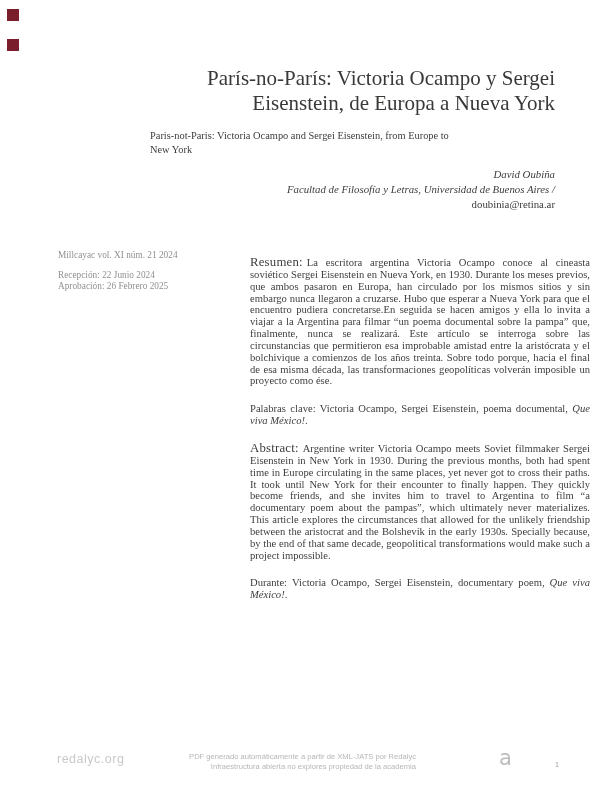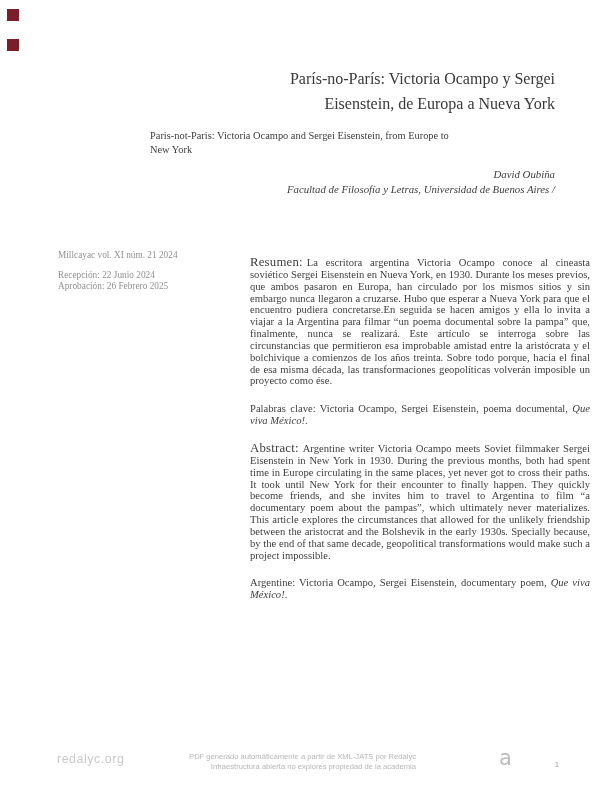--- a/index.html
+++ b/index.html
@@ -8,21 +8,21 @@
     font-family:"Liberation Serif", serif; overflow:hidden;
   }
   
   .mark { position:absolute; left:7px; width:12px; height:12px; }
   .mark-1 { top:9px; }
   .mark-2 { top:39px; }
 
   
   .title-es {
     position:absolute; top:66px; right:57px; left:120px;
-    text-align:right; font-size:16px; line-height:25px;
+    text-align:right; font-size:21px; line-height:25px;
     color:#3a3938; font-weight:normal; margin:0;
   }
   .title-es div { white-space:nowrap; }
   .title-en {
     position:absolute; top:129px; right:57px; left:150px;
     text-align:left; font-size:10.4px; line-height:13.5px;
     color:#3e3c3b; font-weight:normal; margin:0;
   }
   .title-en div { white-space:nowrap; }
   .author-block {
@@ -86,37 +86,38 @@
   </h1>
 
   <h2 class="title-en">
     <div>Paris-not-Paris: Victoria Ocampo and Sergei Eisenstein, from Europe to</div>
     <div>New York</div>
   </h2>
 
   <div class="author-block">
     <div class="it">David Oubiña</div>
     <div class="it">Facultad de Filosofía y Letras, Universidad de Buenos Aires /</div>
+    <div>doubinia@retina.ar</div>
   </div>
 
   <aside class="side">
     <div class="blk">
       <div>Millcayac vol. XI núm. 21 2024</div>
     </div>
     <div class="blk">
       <div>Recepción: 22 Junio 2024</div>
       <div>Aprobación: 26 Febrero 2025</div>
     </div>
   </aside>
 
   <main class="abstracts">
     <p><span class="lead">Resumen:</span><span>La escritora argentina Victoria Ocampo conoce al cineasta soviético Sergei Eisenstein en Nueva York, en 1930. Durante los meses previos, que ambos pasaron en Europa, han circulado por los mismos sitios y sin embargo nunca llegaron a cruzarse. Hubo que esperar a Nueva York para que el encuentro pudiera concretarse.En seguida se hacen amigos y ella lo invita a viajar a la Argentina para filmar “un poema documental sobre la pampa” que, finalmente, nunca se realizará. Este artículo se interroga sobre las circunstancias que permitieron esa improbable amistad entre la aristócrata y el bolchivique a comienzos de los años treinta. Sobre todo porque, hacia el final de esa misma década, las transformaciones geopolíticas volverán imposible un proyecto como ése.</span></p>
     <p><span>Palabras clave:</span><span> Victoria Ocampo, Sergei Eisenstein, poema documental, </span><span class="kw-it">Que viva México!</span><span>.</span></p>
     <p><span class="lead">Abstract:</span><span>Argentine writer Victoria Ocampo meets Soviet filmmaker Sergei Eisenstein in New York in 1930. During the previous months, both had spent time in Europe circulating in the same places, yet never got to cross their paths. It took until New York for their encounter to finally happen. They quickly become friends, and she invites him to travel to Argentina to film “a documentary poem about the pampas”, which ultimately never materializes. This article explores the circumstances that allowed for the unlikely friendship between the aristocrat and the Bolshevik in the early 1930s. Specially because, by the end of that same decade, geopolitical transformations would make such a project impossible.</span></p>
-    <p><span>Argentine:</span><span> Victoria Ocampo, Sergei Eisenstein, documentary poem, </span><span class="kw-it">Que viva México!</span><span>.</span></p>
+    <p><span>Durante:</span><span> Victoria Ocampo, Sergei Eisenstein, documentary poem, </span><span class="kw-it">Que viva México!</span><span>.</span></p>
   </main>
 
   <div class="footer-logo">redalyc.org</div>
 
   <div class="footer-center">
     <div>PDF generado automáticamente a partir de XML-JATS por Redalyc</div>
     <div>Infraestructura abierta no explores propiedad de la academia</div>
   </div>
 
   <div class="oa-icon">a</div>

